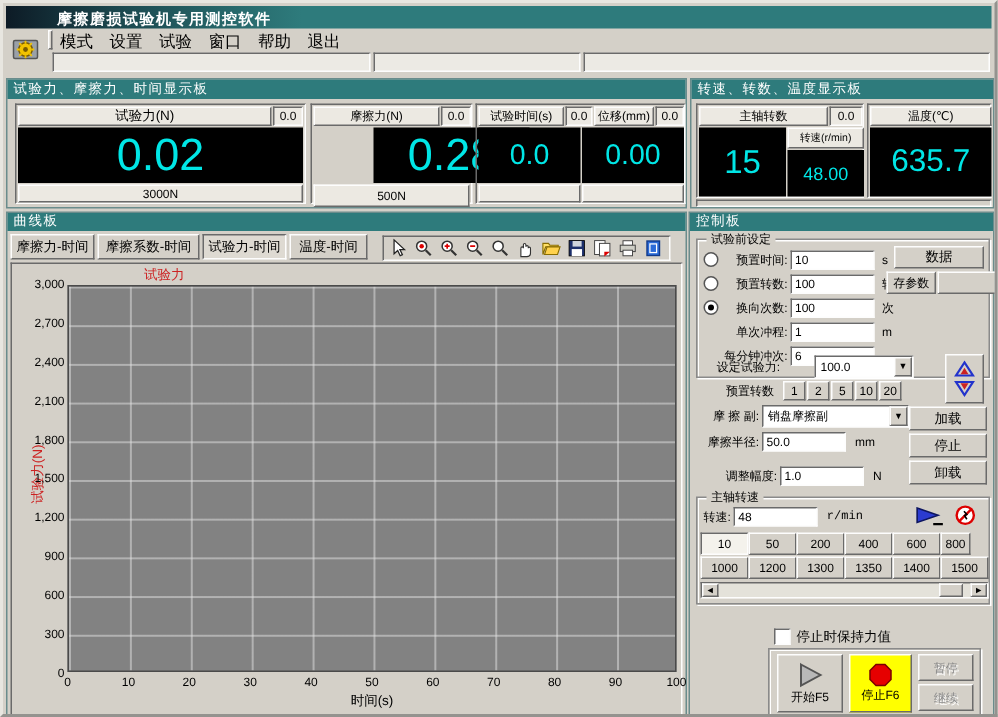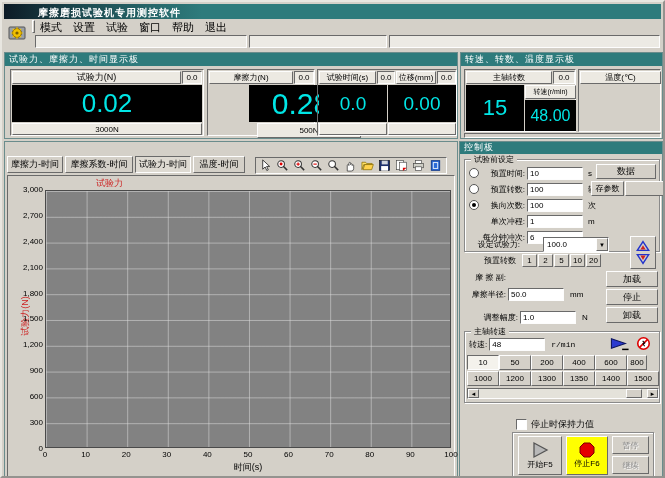--- a/index.html
+++ b/index.html
@@ -66,29 +66,29 @@
 <span class="abs s" style="left:33px;top:33px;width:212px;height:13px;background:#eceae4;"></span>
 <span class="abs s" style="left:247px;top:33px;width:138px;height:13px;background:#eceae4;"></span>
 <span class="abs s" style="left:387px;top:33px;width:271px;height:13px;background:#eceae4;"></span>
 
 <div class="abs panel" style="left:2px;top:50px;width:454px;height:87px;">
   <div class="teal hdr" style="height:13px;">试验力、摩擦力、时间显示板</div>
 
   <div class="abs s" style="left:5px;top:16px;width:194px;height:67px;">
     <div class="abs bar r" style="left:1px;top:1px;width:169px;height:13px;">试验力(N)</div>
     <div class="abs mini s" style="left:171px;top:1px;width:20px;height:13px;background:#ece9e2;">0.0</div>
-    <div class="abs lcd" style="left:1px;top:15px;width:190px;height:37px;font-size:26px;">0.02</div>
+    <div class="abs lcd" style="left:1px;top:15px;width:190px;height:37px;font-size:30px;">0.02</div>
     <div class="abs bar r f8" style="left:1px;top:53px;width:190px;height:12px;">3000N</div>
   </div>
 
   <div class="abs s" style="left:202px;top:16px;width:108px;height:67px;">
     <div class="abs bar r" style="left:1px;top:1px;width:84px;height:13px;font-size:8px;">摩擦力(N)</div>
     <div class="abs mini s" style="left:86px;top:1px;width:20px;height:13px;background:#ece9e2;">0.0</div>
     <div class="abs lcd" style="left:1px;top:15px;width:104px;height:37px;font-size:30px;margin-left:40px;">0.28</div>
-    <div class="abs bar r f8" style="left:1px;top:53px;width:104px;height:15px;margin-left:48px;">500N</div>
+    <div class="abs bar r f8" style="left:1px;top:53px;width:104px;height:15px;">500N</div>
   </div>
 
   <div class="abs s" style="left:312px;top:16px;width:140px;height:67px;">
     <div class="abs bar r" style="left:1px;top:1px;width:57px;height:13px;font-size:8px;">试验时间(s)</div>
     <div class="abs mini s" style="left:59px;top:1px;width:18px;height:13px;background:#ece9e2;">0.0</div>
     <div class="abs bar r" style="left:78px;top:1px;width:40px;height:13px;font-size:8px;">位移(mm)</div>
     <div class="abs mini s" style="left:119px;top:1px;width:19px;height:13px;background:#ece9e2;">0.0</div>
     <div class="abs lcd" style="left:1px;top:15px;width:68px;height:37px;font-size:19px;">0.0</div>
     <div class="abs lcd" style="left:70px;top:15px;width:68px;height:37px;font-size:19px;">0.00</div>
     <div class="abs bar r" style="left:1px;top:53px;width:68px;height:12px;"></div>
@@ -97,31 +97,33 @@
 </div>
 
 <div class="abs panel" style="left:458px;top:50px;width:203px;height:87px;">
   <div class="teal hdr" style="height:13px;">转速、转数、温度显示板</div>
 
   <div class="abs s" style="left:3px;top:16px;width:112px;height:63px;">
     <div class="abs bar r" style="left:1px;top:1px;width:86px;height:13px;font-size:8px;">主轴转数</div>
     <div class="abs mini s" style="left:88px;top:1px;width:22px;height:13px;background:#ece9e2;">0.0</div>
     <div class="abs lcd" style="left:1px;top:15px;width:58px;height:46px;font-size:22px;">15</div>
     <div class="abs bar r" style="left:60px;top:15px;width:51px;height:14px;font-size:7px;">转速(r/min)</div>
-    <div class="abs lcd" style="left:60px;top:30px;width:51px;height:31px;font-size:16px;">48.00</div>
+    <div class="abs lcd" style="left:60px;top:30px;width:51px;height:31px;font-size:12px;">48.00</div>
   </div>
 
   <div class="abs s" style="left:117px;top:16px;width:83px;height:63px;">
     <div class="abs bar r" style="left:1px;top:1px;width:81px;height:13px;font-size:8px;">温度(℃)</div>
+    <div class="abs lcd" style="left:1px;top:15px;width:81px;height:46px;font-size:21px;">635.7</div>
   </div>
 
   <div class="abs s" style="left:3px;top:80px;width:197px;height:5px;"></div>
 </div>
 
 <div class="abs panel" style="left:2px;top:139px;width:454px;height:338px;">
+  <div class="teal hdr" style="height:12px;line-height:11px;">曲线板</div>
 
   <div class="abs btn r f9" style="left:2px;top:14px;width:56px;height:17px;">摩擦力-时间</div>
   <div class="abs btn r f9" style="left:60px;top:14px;width:68px;height:17px;">摩擦系数-时间</div>
   <div class="abs btn s f9" style="left:130px;top:14px;width:56px;height:17px;background:#dedad2;">试验力-时间</div>
   <div class="abs btn r f9" style="left:188px;top:14px;width:52px;height:17px;">温度-时间</div>
 
   <div class="abs s" style="left:250px;top:15px;width:192px;height:17px;display:flex;align-items:center;gap:2px;padding-left:2px;background:#d4d0c8;">
     <span class="tool">
         <svg viewBox="0 0 14 14" width="13" height="13">
           <path d="M4 1 L4 11 L6.6 8.6 L8.4 12.4 L10 11.6 L8.2 8 L11.5 8 Z" fill="#fff" stroke="#222" stroke-width="0.9"></path>
@@ -288,20 +290,24 @@
       <span class="btn r f8" style="width:15px;height:13px;">1</span>
       <span class="btn r f8" style="width:15px;height:13px;">2</span>
       <span class="btn r f8" style="width:15px;height:13px;">5</span>
       <span class="btn r f8" style="width:15px;height:13px;">10</span>
       <span class="btn r f8" style="width:15px;height:13px;">20</span>
     </div>
   </div>
 
   <div class="abs" style="left:4px;top:128px;height:15px;display:flex;align-items:center;">
     <span class="f8" style="width:42px;text-align:right;">摩 擦 副:</span>
+    <div class="combo" style="width:98px;height:15px;margin-left:2px;">
+      <span class="val">销盘摩擦副</span>
+      <span class="da">▼</span>
+    </div>
   </div>
 
   <div class="abs" style="left:4px;top:145px;height:14px;display:flex;align-items:center;">
     <span class="f8" style="width:42px;text-align:right;">摩擦半径:</span>
     <input class="tin" style="width: 56px; margin-left: 2px;" value="50.0">
     <span class="f8" style="margin-left:6px;">mm</span>
   </div>
 
   <div class="abs" style="left:16px;top:168px;height:14px;display:flex;align-items:center;">
     <span class="f8" style="width:42px;text-align:right;">调整幅度:</span>

